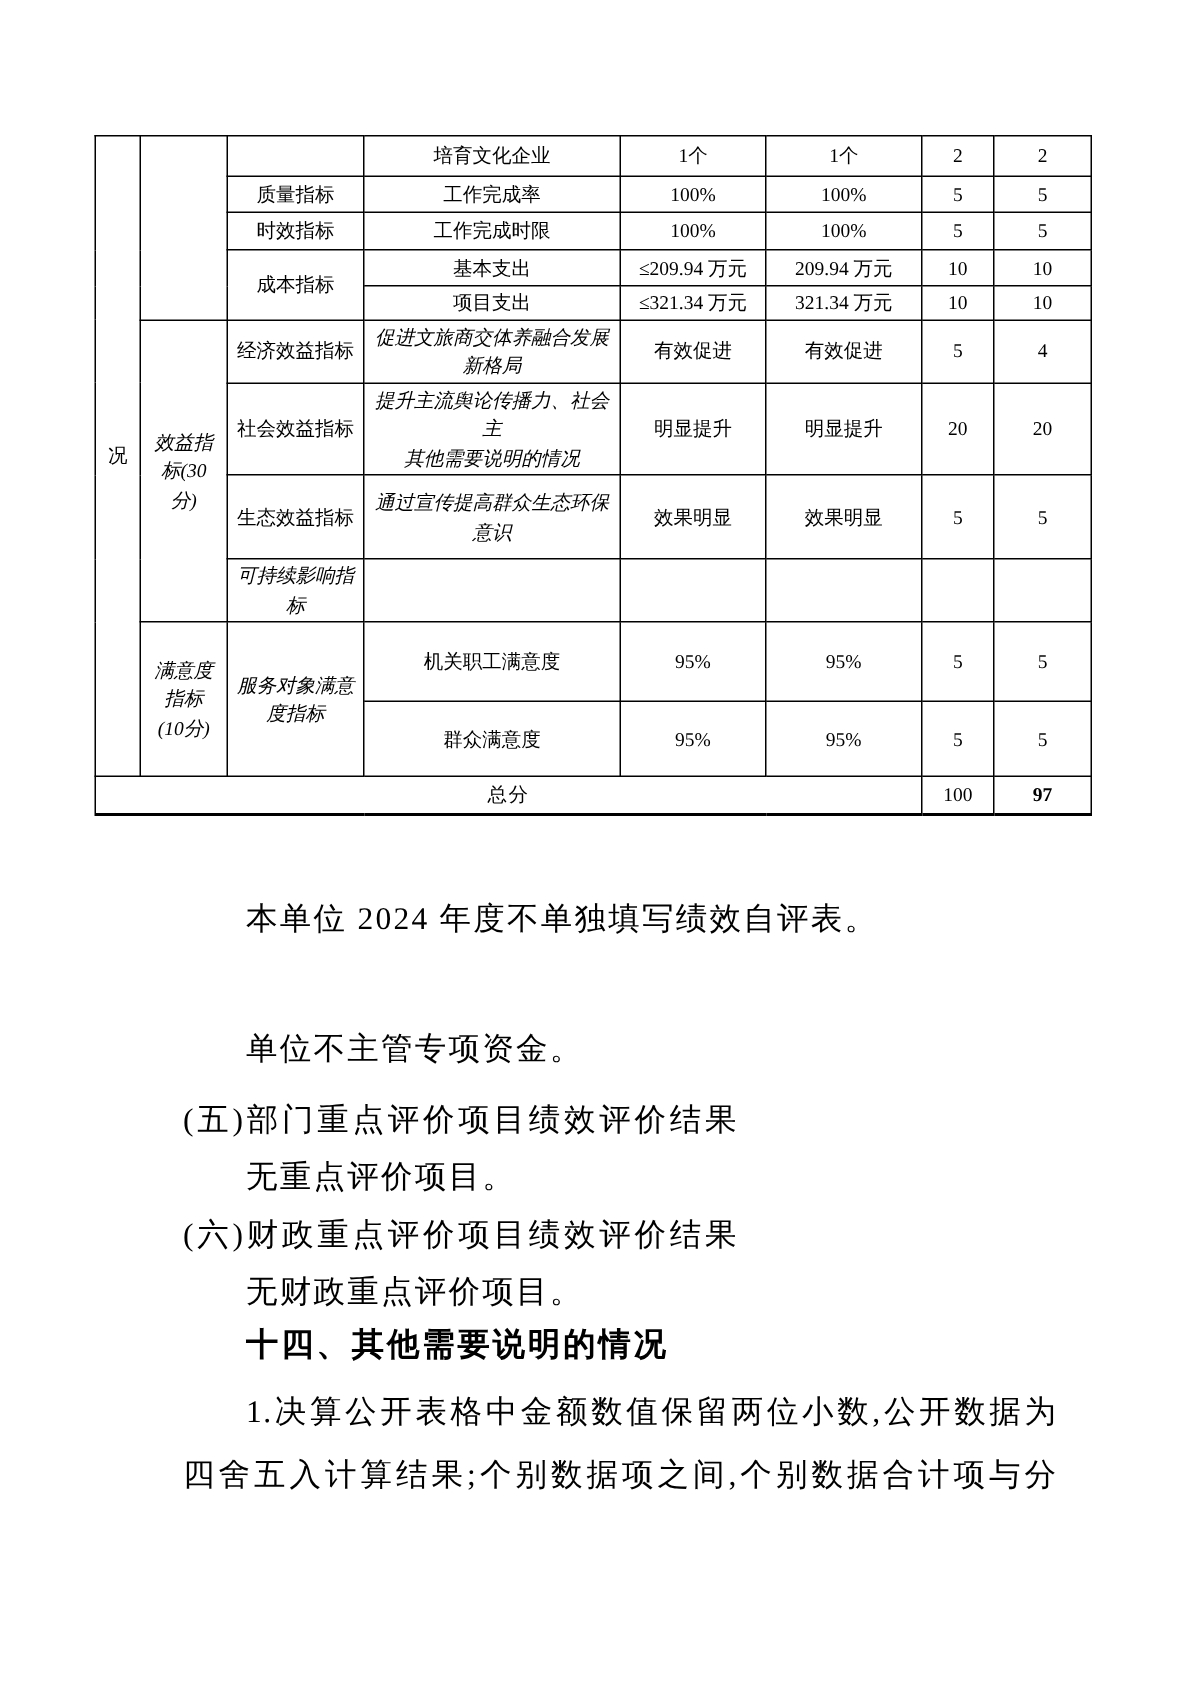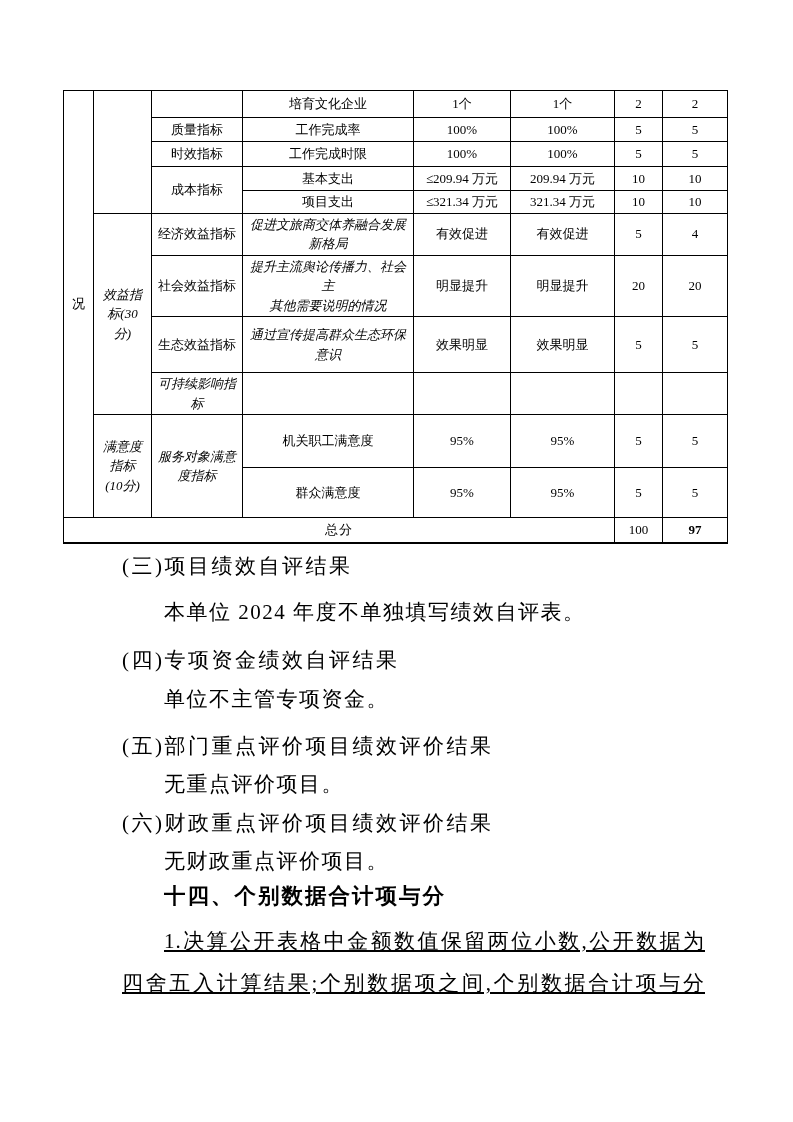--- a/index.html
+++ b/index.html
@@ -57,21 +57,20 @@
     font-family: "Liberation Sans", "DejaVu Sans", sans-serif;
     font-weight: bold;
     letter-spacing: 2px;
     font-size: 21.5px;
   }
   .just {
     white-space: normal;
     text-align: justify;
     text-align-last: justify;
     letter-spacing: 1px;
-    text-decoration: underline;
   }
 </style>
 </head>
 <body>
 
 <div class="page">
 
   <table class="perf">
     <colgroup>
       <col style="width:30px">
@@ -184,25 +183,23 @@
       <td>5</td>
     </tr>
     <tr class="total-row" style="height:25px">
       <td colspan="6" class="total-label">总分</td>
       <td>100</td>
       <td class="bold">97</td>
     </tr>
   </tbody>
     </table>
 
-  <p class="tline subhead" style="top:551px">(三)项目绩效自评结果</p>
   <p class="tline indent" style="top:597px; left:122px; text-indent:42px">本单位 2024 年度不单独填写绩效自评表。</p>
-  <p class="tline subhead" style="top:645px">(四)专项资金绩效自评结果</p>
   <p class="tline indent" style="top:684px">单位不主管专项资金。</p>
   <p class="tline subhead" style="top:731px">(五)部门重点评价项目绩效评价结果</p>
   <p class="tline indent" style="top:769px">无重点评价项目。</p>
   <p class="tline subhead" style="top:808px">(六)财政重点评价项目绩效评价结果</p>
   <p class="tline indent" style="top:846px">无财政重点评价项目。</p>
-  <p class="tline heihead indent" style="top:881px">十四、个别数据合计项与分</p>
+  <p class="tline heihead indent" style="top:881px">十四、其他需要说明的情况</p>
   <p class="tline just" style="top:926px; text-indent:42px">1.决算公开表格中金额数值保留两位小数,公开数据为</p>
   <p class="tline just" style="top:968px">四舍五入计算结果;个别数据项之间,个别数据合计项与分</p>
 
 </div>
 
 </body></html>

